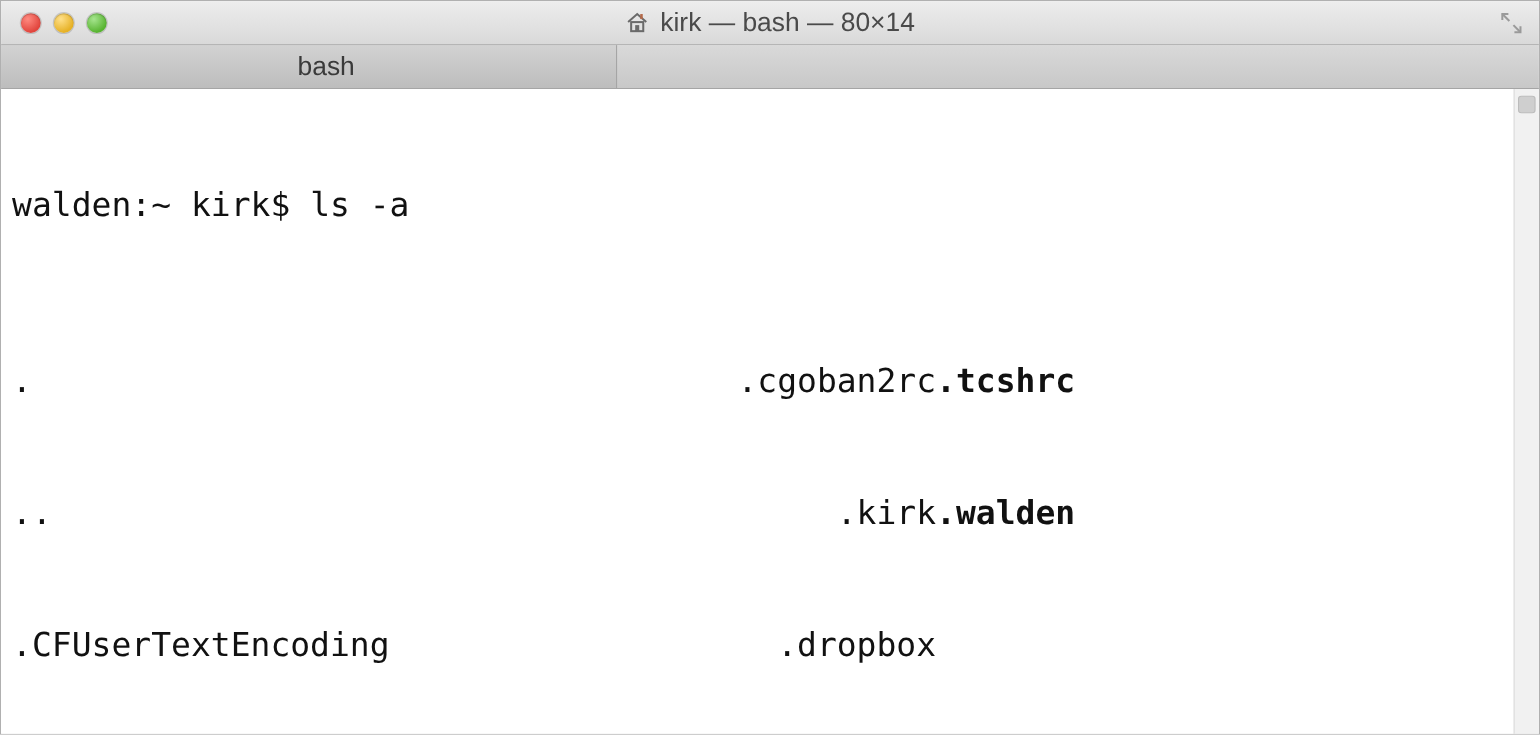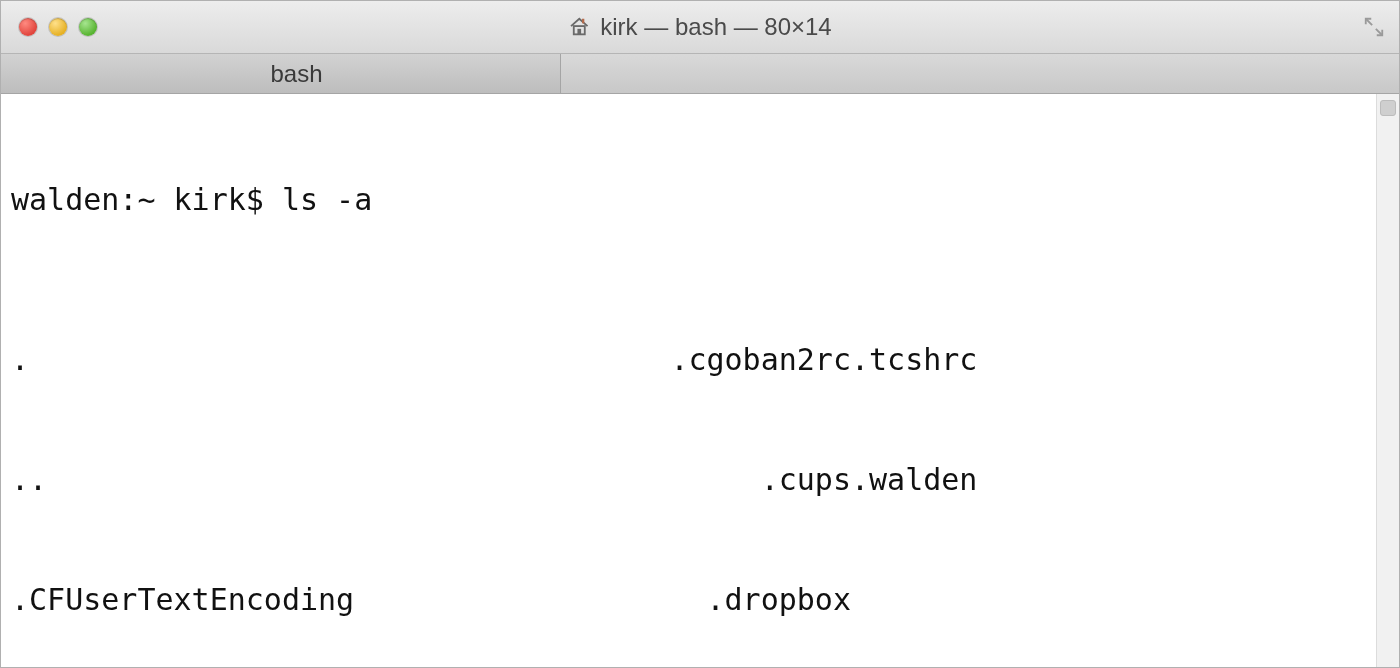--- a/index.html
+++ b/index.html
@@ -15,21 +15,21 @@
     width: 1400px;
     height: 668px;
     display: flex;
     flex-direction: column;
     border: 1px solid #b0b0b0;
     box-sizing: border-box;
     background: #fff;
   }
   
   .titlebar {
-    height: 53px;
+    height: 40px;
     background: linear-gradient(to bottom, #ededed 0%, #d9d9d9 100%);
     border-bottom: 1px solid #b5b5b5;
     display: flex;
     align-items: center;
     position: relative;
     box-sizing: border-box;
   }
   .traffic-lights {
     display: flex;
     align-items: center;
@@ -119,21 +119,21 @@
     width: 14px;
     height: 14px;
     background: #cfcfcf;
     border: 1px solid #bcbcbc;
     border-radius: 3px;
   }
   .term-line { height: 40px; }
   .cols { display: flex; }
   .col1 { width: 420px; }
   .col2 { width: 420px; text-align: right; }
-  .col3 { flex: 1; }
+  .col3 { flex: 1; font-weight: bold; }
 </style>
 </head>
 <body>
 
 <div class="window">
 
   <div class="titlebar">
     <div class="traffic-lights">
       <div class="tl close"></div>
       <div class="tl min"></div>
@@ -164,21 +164,21 @@
     <div class="tab">
       <span>bash</span>
     </div>
   </div>
 
   <div class="terminal-area">
     <div class="terminal">
       <div class="term-line"><span>walden:~ kirk$</span> <span>ls -a</span></div>
 
       <div class="term-line cols"><span class="col1">.</span><span class="col2">.cgoban2rc</span><span class="col3">.tcshrc</span></div>
-      <div class="term-line cols"><span class="col1">..</span><span class="col2">.cups</span><span class="col3">.walden</span></div>
+      <div class="term-line cols"><span class="col1">..</span><span class="col2">.kirk</span><span class="col3">.walden</span></div>
       <div class="term-line cols"><span class="col1">.CFUserTextEncoding</span><span class="col2">.dropbox</span></div>
       
       
       
       
       
       
       
       
       

